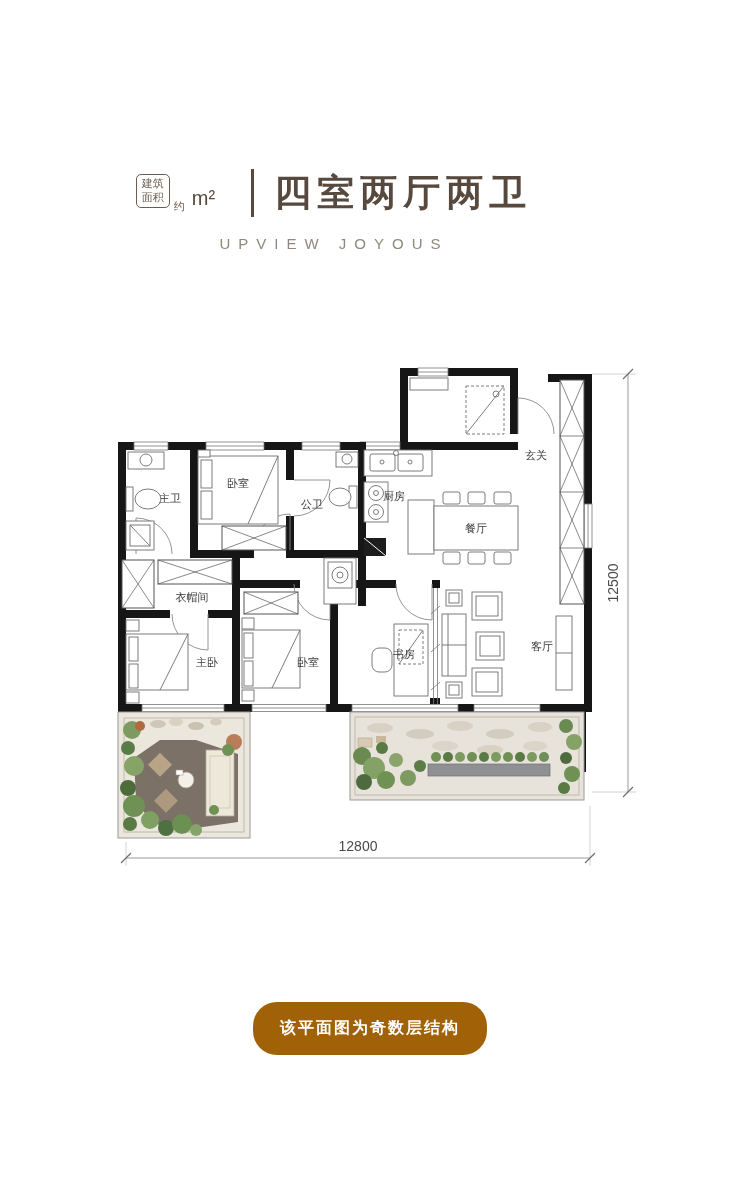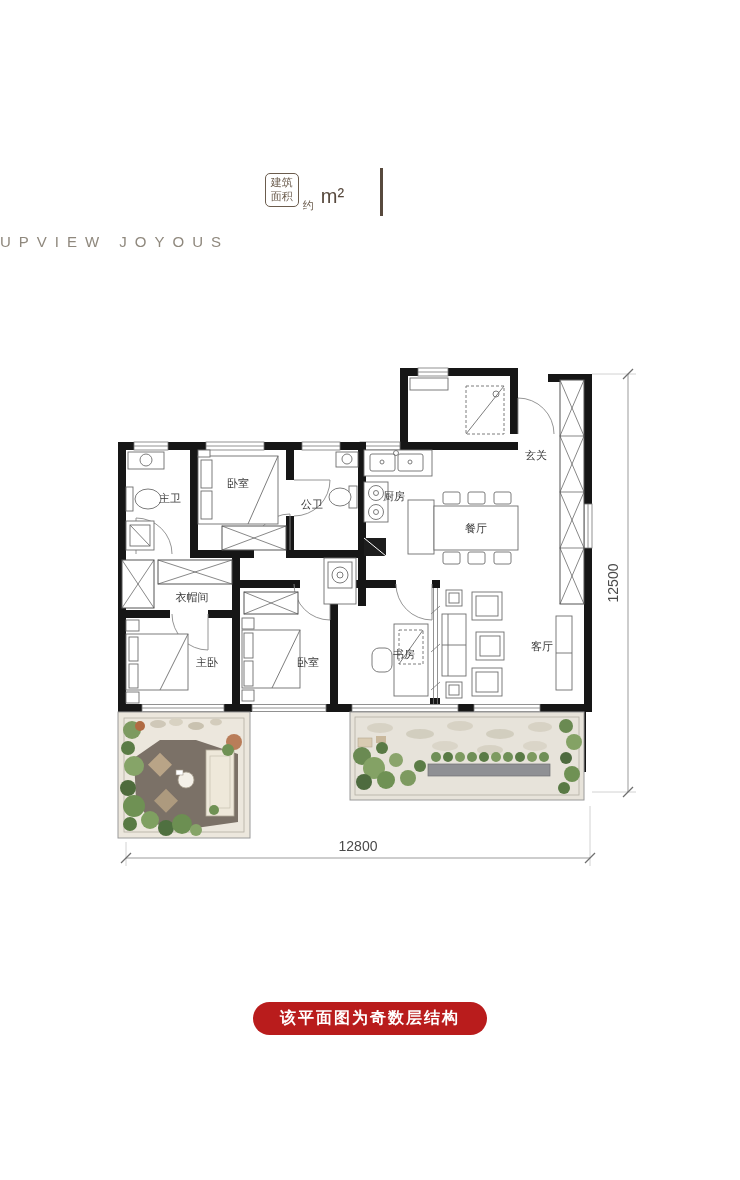--- a/index.html
+++ b/index.html
@@ -1,33 +1,33 @@
 <!DOCTYPE html>
 <html><head>
 <meta charset="utf-8">
 <style>
   html,body{margin:0;padding:0;background:#ffffff;}
   body{width:740px;height:1180px;position:relative;overflow:hidden;
        font-family:"Liberation Sans",sans-serif;}
   .plan-svg{position:absolute;left:0;top:0;width:740px;height:1180px;}
   
-  .header{position:absolute;top:168px;left:0;width:668px;text-align:left;color:#57493d;}
+  .header{position:absolute;top:168px;left:0;width:668px;text-align:center;color:#57493d;}
   .area-row{display:flex;align-items:center;justify-content:center;}
   .area-tag{border:1.5px solid #6b5c4d;border-radius:5px;padding:2px 5px;
             font-size:11px;line-height:1.25;color:#6b5c4d;transform:translateY(-2px);}
   .approx{font-size:11px;margin:0 5px 0 4px;transform:translateY(13px);color:#6b5c4d;}
   .area-value{font-size:67px;font-weight:300;line-height:1;letter-spacing:2px;}
   .area-unit{font-size:20px;align-self:flex-end;margin:0 16px 8px 2px;}
   .hdivider{width:3px;height:48px;background:#57493d;margin:0 20px;}
   .htitle{font-size:37px;font-weight:bold;letter-spacing:6px;}
   .subtitle{margin-top:17px;font-size:15px;letter-spacing:8px;color:#8f887d;}
   
   .note{position:absolute;top:1002px;left:50%;transform:translateX(-50%);
-        background:#b91c1c;color:#fff;font-size:16px;font-weight:bold;
-        letter-spacing:2px;padding:6px 27px;border-radius:24px;white-space:nowrap;}
+        background:#a16207;color:#fff;font-size:16px;font-weight:bold;
+        letter-spacing:2px;padding:16px 27px;border-radius:24px;white-space:nowrap;}
   
   .wall{fill:#161616;}
   .furn{fill:#ffffff;stroke:#6e6e6e;stroke-width:.9;}
   .furno{fill:none;stroke:#6e6e6e;stroke-width:.9;}
   .door{fill:none;stroke:#8a8a8a;stroke-width:.9;}
   .win{fill:#ffffff;stroke:#777;stroke-width:.8;}
   .winl{stroke:#777;stroke-width:.8;}
   .xbox{fill:#ffffff;stroke:#555;stroke-width:1;}
   .xl{stroke:#555;stroke-width:.7;fill:none;}
   .rlabel{font:11px "Liberation Sans",sans-serif;fill:#3a3a3a;text-anchor:middle;}
@@ -41,20 +41,21 @@
 
 <div class="header">
   <div class="area-row">
     <div class="area-tag">
       <div>建筑</div>
       <div>面积</div>
     </div>
     <span class="approx">约</span>
     <span class="area-unit">m²</span>
     <span class="hdivider"></span>
+    <span class="htitle">四室两厅两卫</span>
   </div>
   <div class="subtitle">UPVIEW JOYOUS</div>
 </div>
 
 <svg class="plan-svg" viewBox="0 0 740 1180">
 
   <g class="wall">
     <rect x="118" y="442" width="16" height="8"></rect>
       <rect x="168" y="442" width="38" height="8"></rect>
     <rect x="264" y="442" width="38" height="8"></rect>

